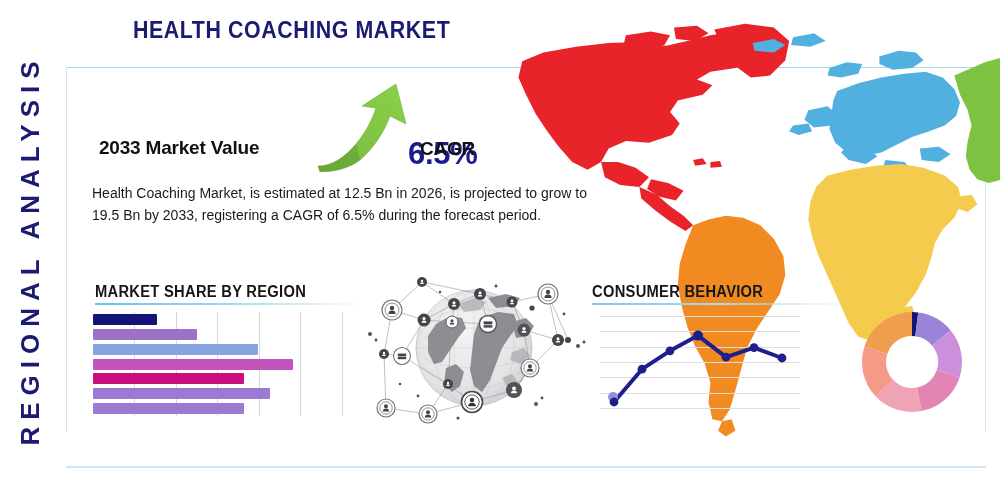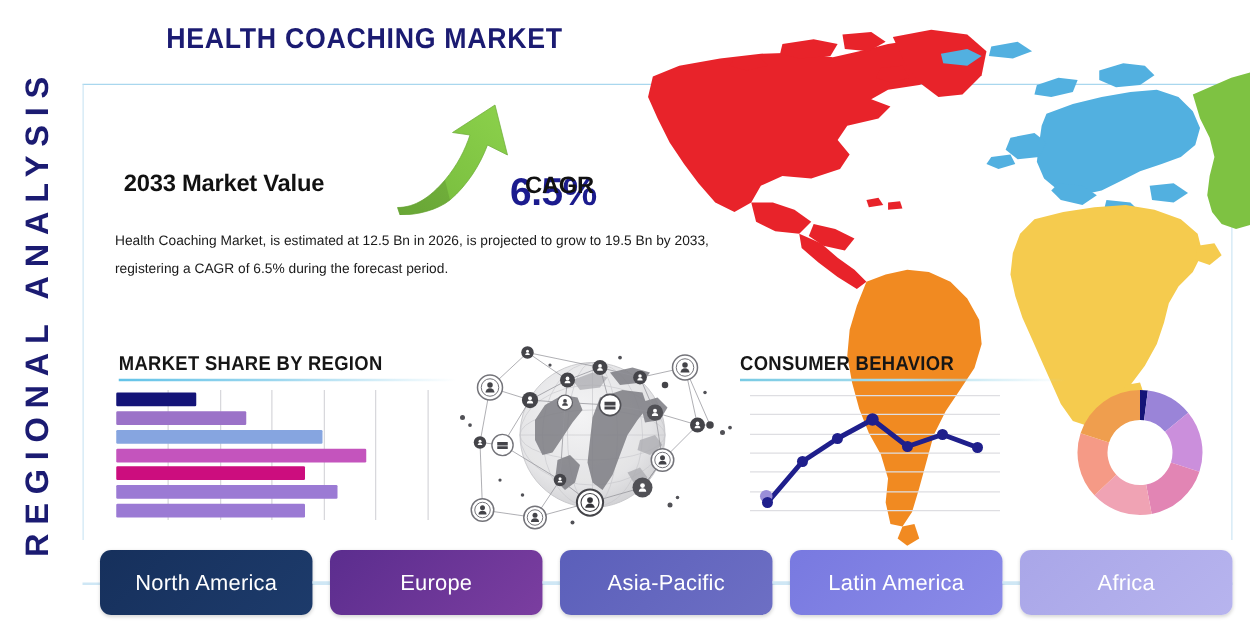--- a/index.html
+++ b/index.html
@@ -57,21 +57,21 @@
   #v1{left:136px;top:98px;}
   #l1{left:99px;top:137px;}
   #v2{left:408px;top:113px;margin-top:23px;}
   #l2{left:420px;top:138px;}
 
   .arrow-wrap{position:absolute;left:310px;top:82px;width:105px;height:90px;}
 
   
   .desc{
     position:absolute;left:92px;top:182px;width:512px;
-    font-size:11px;line-height:22px;color:#1a1a1a;
+    font-size:14px;line-height:22px;color:#1a1a1a;
   }
 
   
   .sec-head{
     position:absolute;font-size:16px;font-weight:700;color:#161616;
     letter-spacing:.3px;white-space:nowrap;
     transform:scaleX(.92);transform-origin:left center;
   }
   .sec-rule{position:absolute;height:2px;}
   #sh1{left:95px;top:283px;}
@@ -469,35 +469,14 @@
         <path d="M56,6 A50,50 0 0 1 62.266661678215215,6.394264934276109 L59.25866407267191,30.205017765823577 A26,26 0 0 0 56,30 Z" fill="#141478"></path>
         <path d="M62.266661678215215,6.394264934276109 A50,50 0 0 1 94.52566213878946,24.128800512565512 L76.03334431217051,39.42697626653407 A26,26 0 0 0 59.25866407267191,30.205017765823577 Z" fill="#9a84d8"></path>
         <path d="M94.52566213878946,24.128800512565512 A50,50 0 0 1 103.55282581475768,71.45084971874736 L80.727469423674,64.03444185374863 A26,26 0 0 0 76.03334431217051,39.42697626653407 Z" fill="#cb8fdc"></path>
         <path d="M103.55282581475768,71.45084971874736 A50,50 0 0 1 65.36906572928622,105.11436253643444 L60.87191417922884,81.53946851894591 A26,26 0 0 0 80.727469423674,64.03444185374863 Z" fill="#e285b4"></path>
         <path d="M65.36906572928622,105.11436253643444 A50,50 0 0 1 19.551568628929417,90.22735529643442 L37.04681568704329,73.7982247541459 A26,26 0 0 0 60.87191417922884,81.53946851894591 Z" fill="#f0a3b4"></path>
         <path d="M19.551568628929417,90.22735529643442 A50,50 0 0 1 8.447174185242325,40.549150281252615 L31.27253057632601,47.96555814625136 A26,26 0 0 0 37.04681568704329,73.7982247541459 Z" fill="#f59a86"></path>
         <path d="M8.447174185242325,40.549150281252615 A50,50 0 0 1 55.99999999999999,6 L55.99999999999999,30 A26,26 0 0 0 31.27253057632601,47.96555814625136 Z" fill="#ef9e4e"></path>
       </svg>
   </div>
 
-  <div class="regions" id="regions">
-      <div class="region-btn" style="left: 0px; background: linear-gradient(135deg, rgb(22, 48, 92), rgb(29, 59, 107));">
-        <span>North America</span>
-      </div>
-      <div class="region-connector" style="left: 170px;"></div>
-      <div class="region-btn" style="left: 184px; background: linear-gradient(135deg, rgb(91, 45, 142), rgb(123, 62, 160));">
-        <span>Europe</span>
-      </div>
-      <div class="region-connector" style="left: 354px;"></div>
-      <div class="region-btn" style="left: 368px; background: linear-gradient(135deg, rgb(91, 95, 186), rgb(109, 111, 196));">
-        <span>Asia-Pacific</span>
-      </div>
-      <div class="region-connector" style="left: 538px;"></div>
-      <div class="region-btn" style="left: 552px; background: linear-gradient(135deg, rgb(120, 121, 224), rgb(139, 139, 232));">
-        <span>Latin America</span>
-      </div>
-      <div class="region-connector" style="left: 722px;"></div>
-      <div class="region-btn" style="left: 736px; background: linear-gradient(135deg, rgb(169, 166, 232), rgb(183, 180, 238));">
-        <span>Africa</span>
-      </div>
-    </div>
 
 </div>
 
 </body></html>

